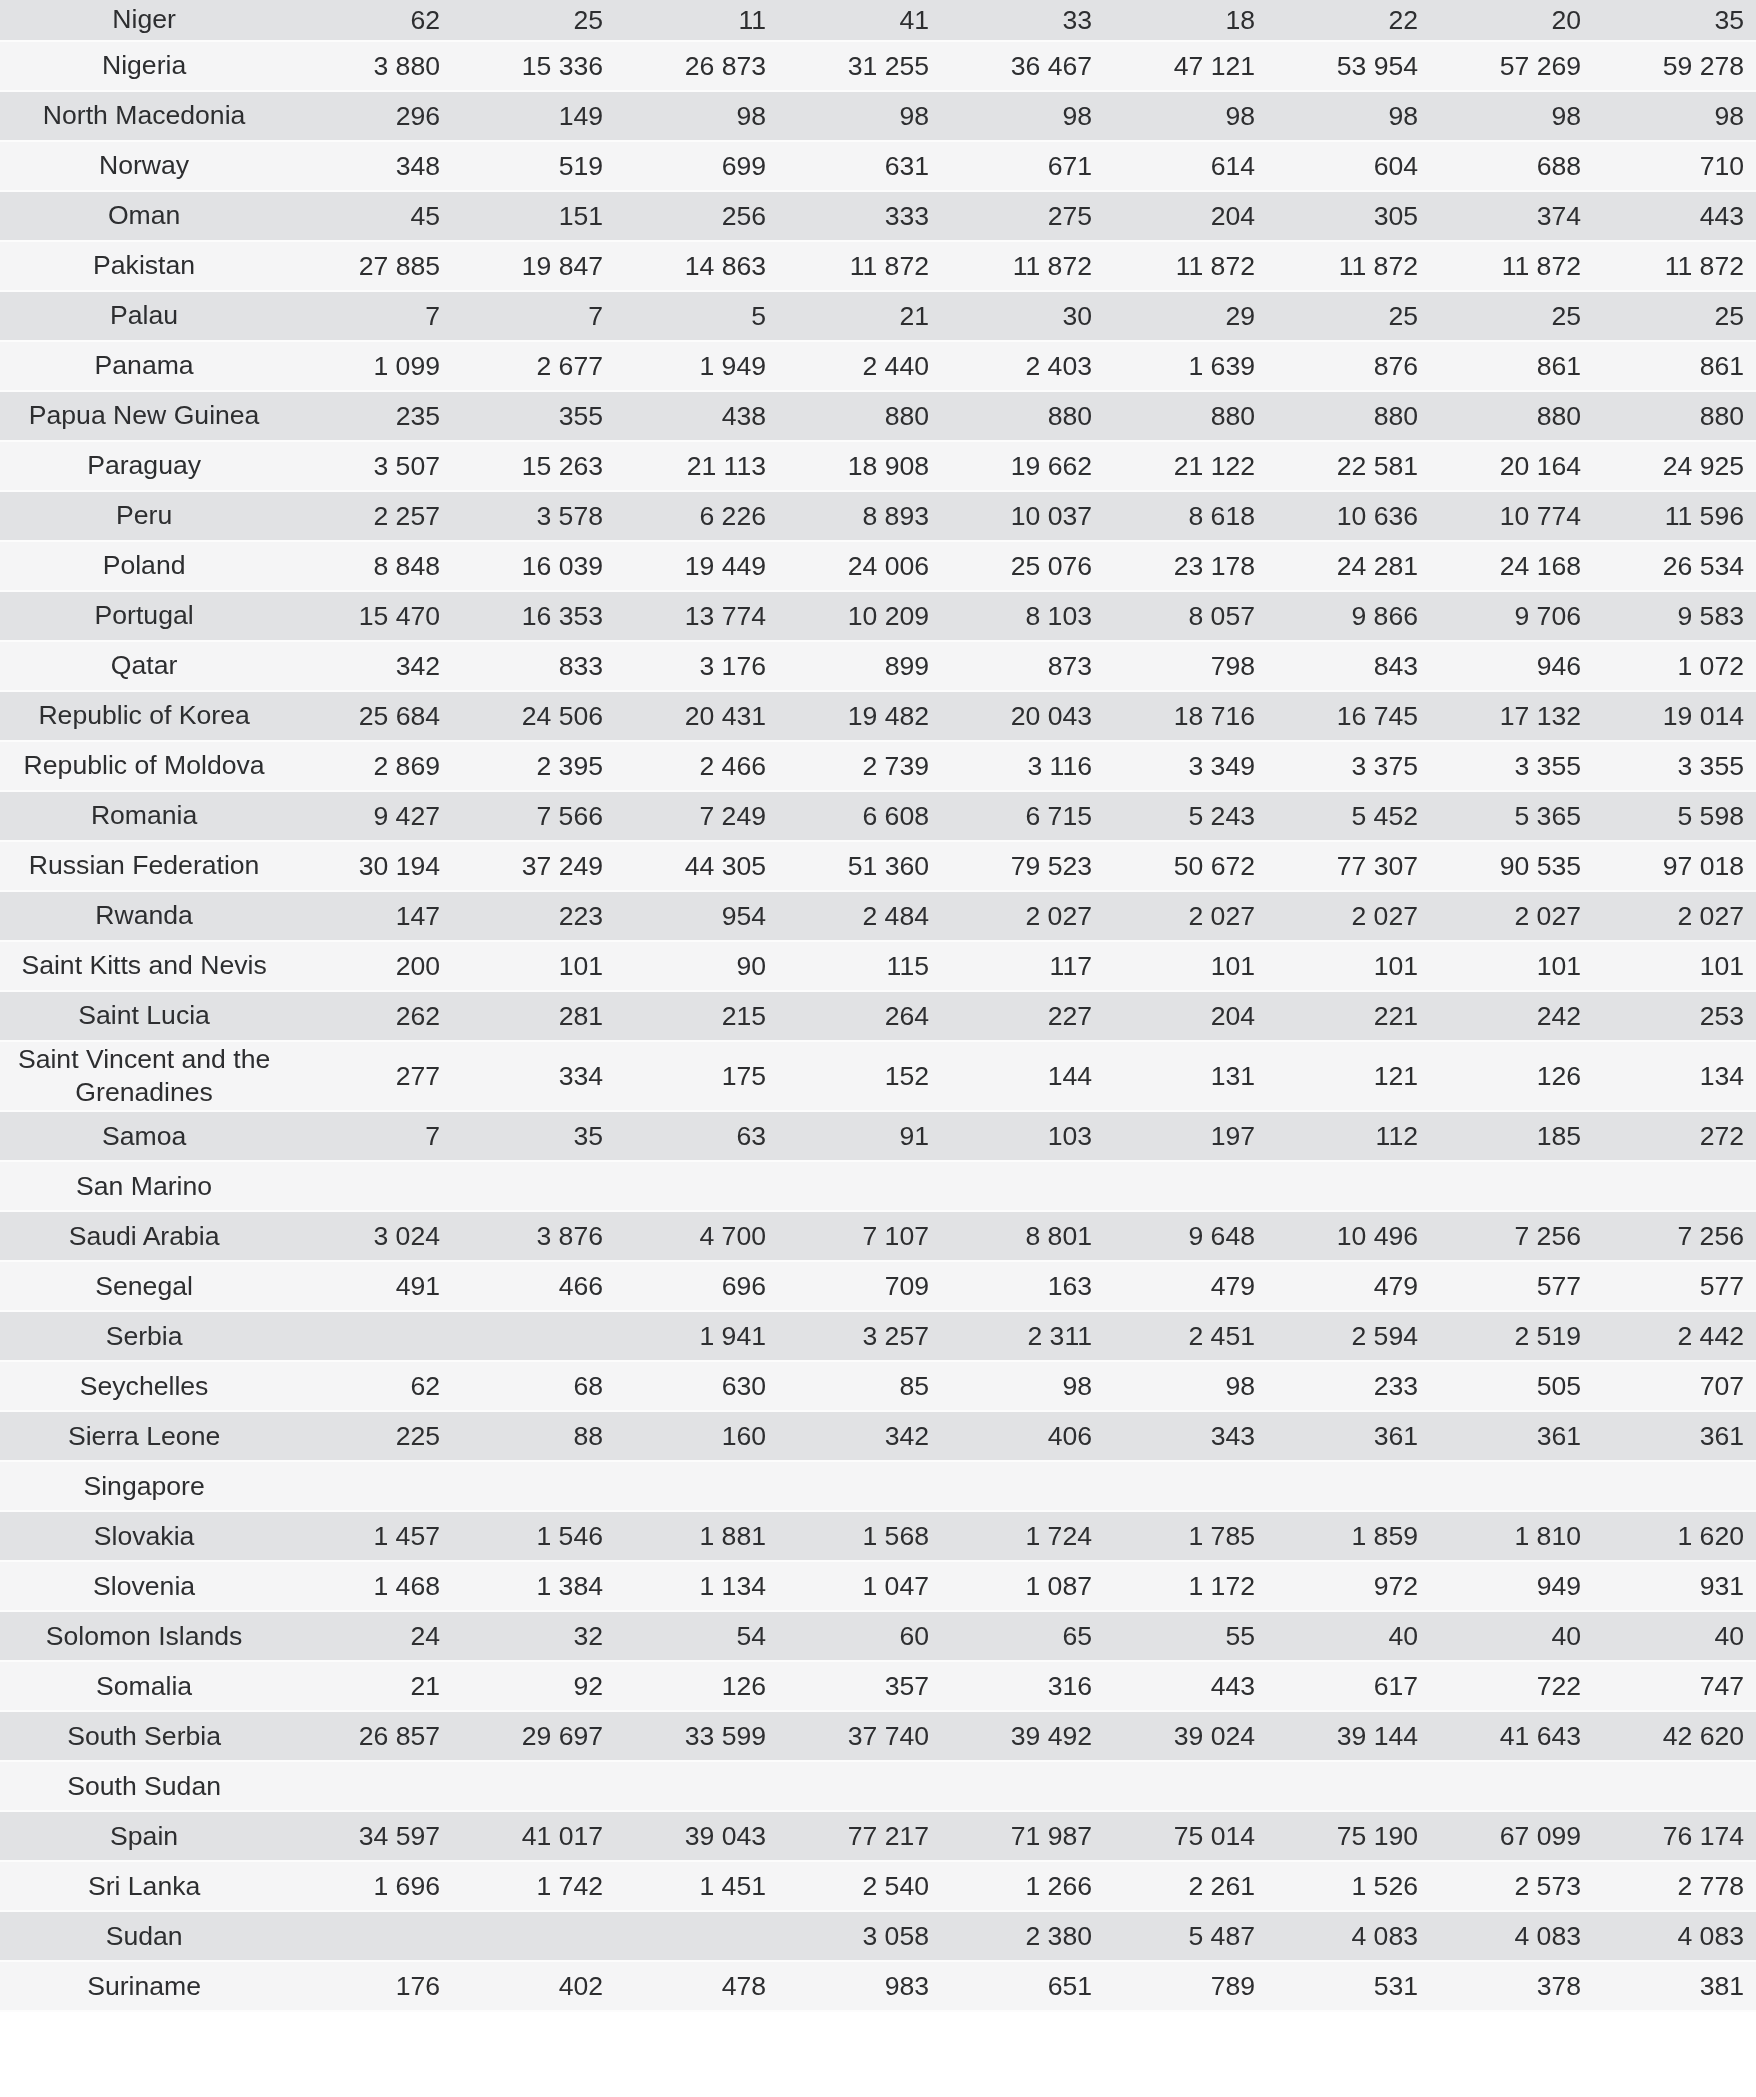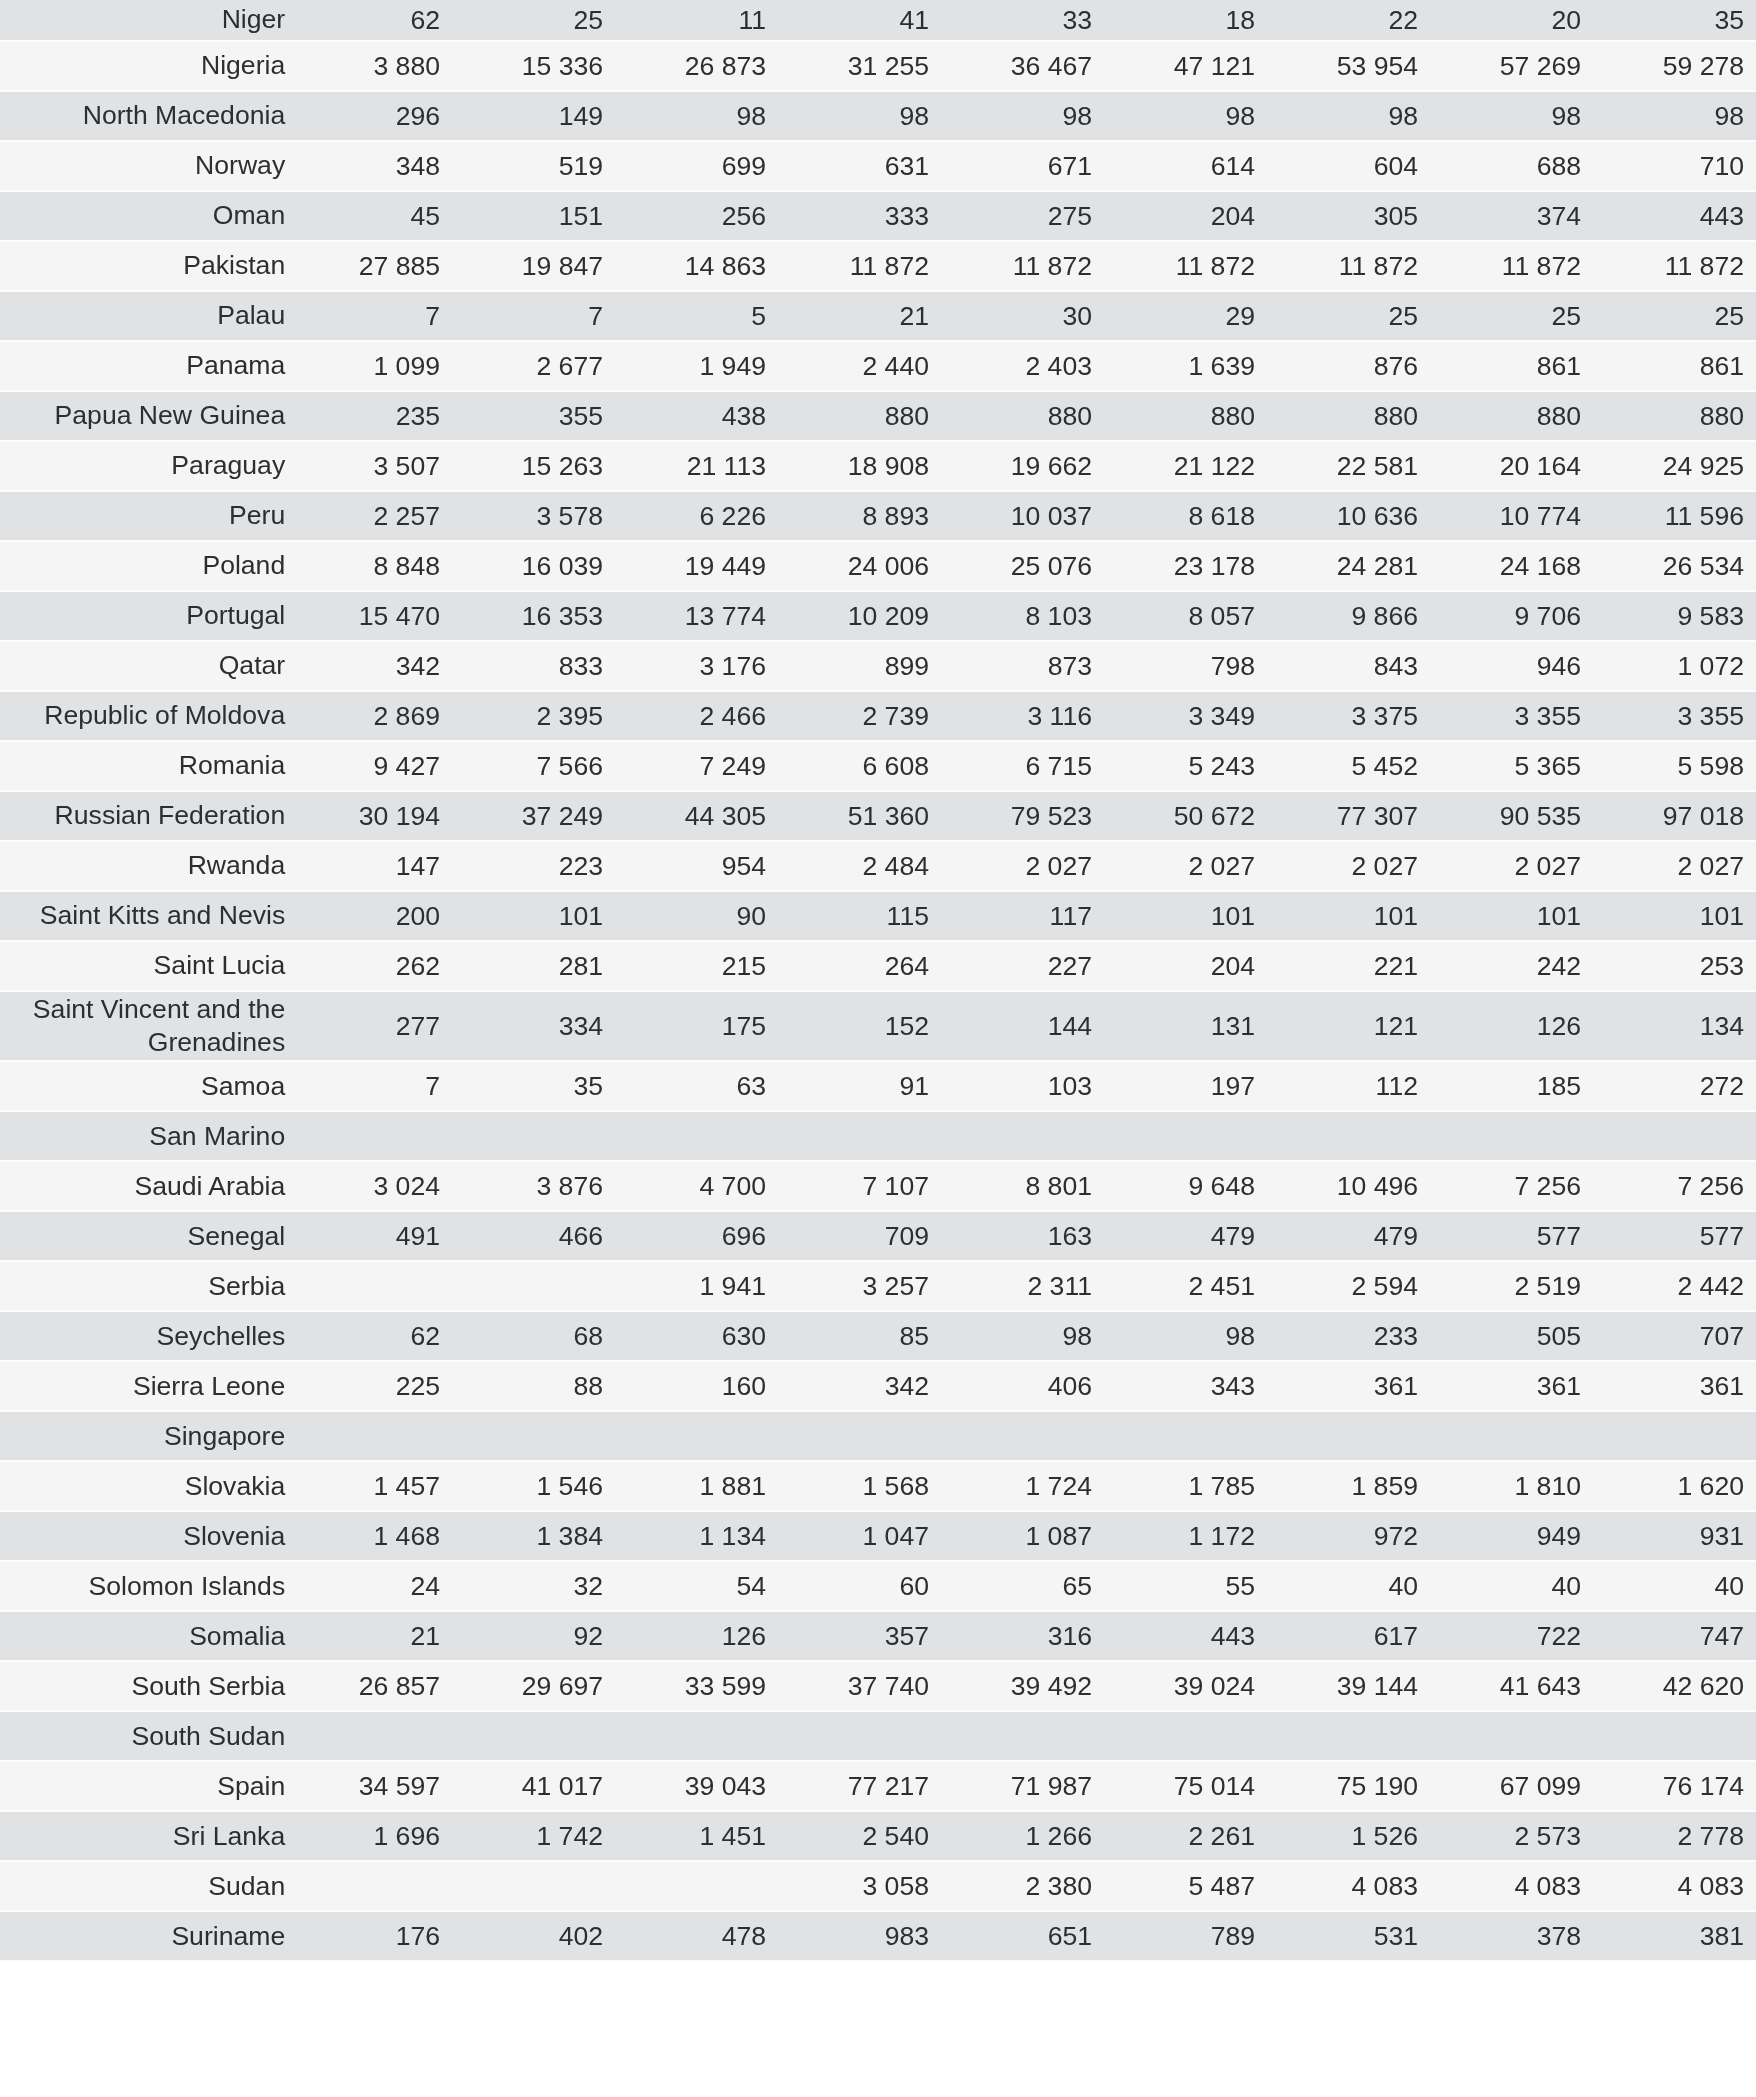--- a/index.html
+++ b/index.html
@@ -28,21 +28,21 @@
   table.country-table td {
     border-bottom: 2.4px solid var(--separator);
     height: 46px;
     vertical-align: middle;
     overflow: hidden;
   }
   tbody tr:first-child td { height: 38px; }   
   tbody tr:nth-child(odd)  { background: var(--row-gray); }
   tbody tr:nth-child(even) { background: var(--row-light); }
   td.country {
-    text-align: right;
+    text-align: center;
     padding-left: 3px;
     padding-right: 4.8px;
     line-height: 1.25;
   }
   td.num {
     text-align: right;
     padding-right: 13px;
     white-space: nowrap;
   }
 </style>
@@ -225,20 +225,32 @@
     <td class="num">833</td>
     <td class="num">3 176</td>
     <td class="num">899</td>
     <td class="num">873</td>
     <td class="num">798</td>
     <td class="num">843</td>
     <td class="num">946</td>
     <td class="num">1 072</td>
   </tr>
       <tr>
+    <td class="country">Republic of Korea</td>
+    <td class="num">25 684</td>
+    <td class="num">24 506</td>
+    <td class="num">20 431</td>
+    <td class="num">19 482</td>
+    <td class="num">20 043</td>
+    <td class="num">18 716</td>
+    <td class="num">16 745</td>
+    <td class="num">17 132</td>
+    <td class="num">19 014</td>
+  </tr>
+      <tr>
     <td class="country">Republic of Moldova</td>
     <td class="num">2 869</td>
     <td class="num">2 395</td>
     <td class="num">2 466</td>
     <td class="num">2 739</td>
     <td class="num">3 116</td>
     <td class="num">3 349</td>
     <td class="num">3 375</td>
     <td class="num">3 355</td>
     <td class="num">3 355</td>

